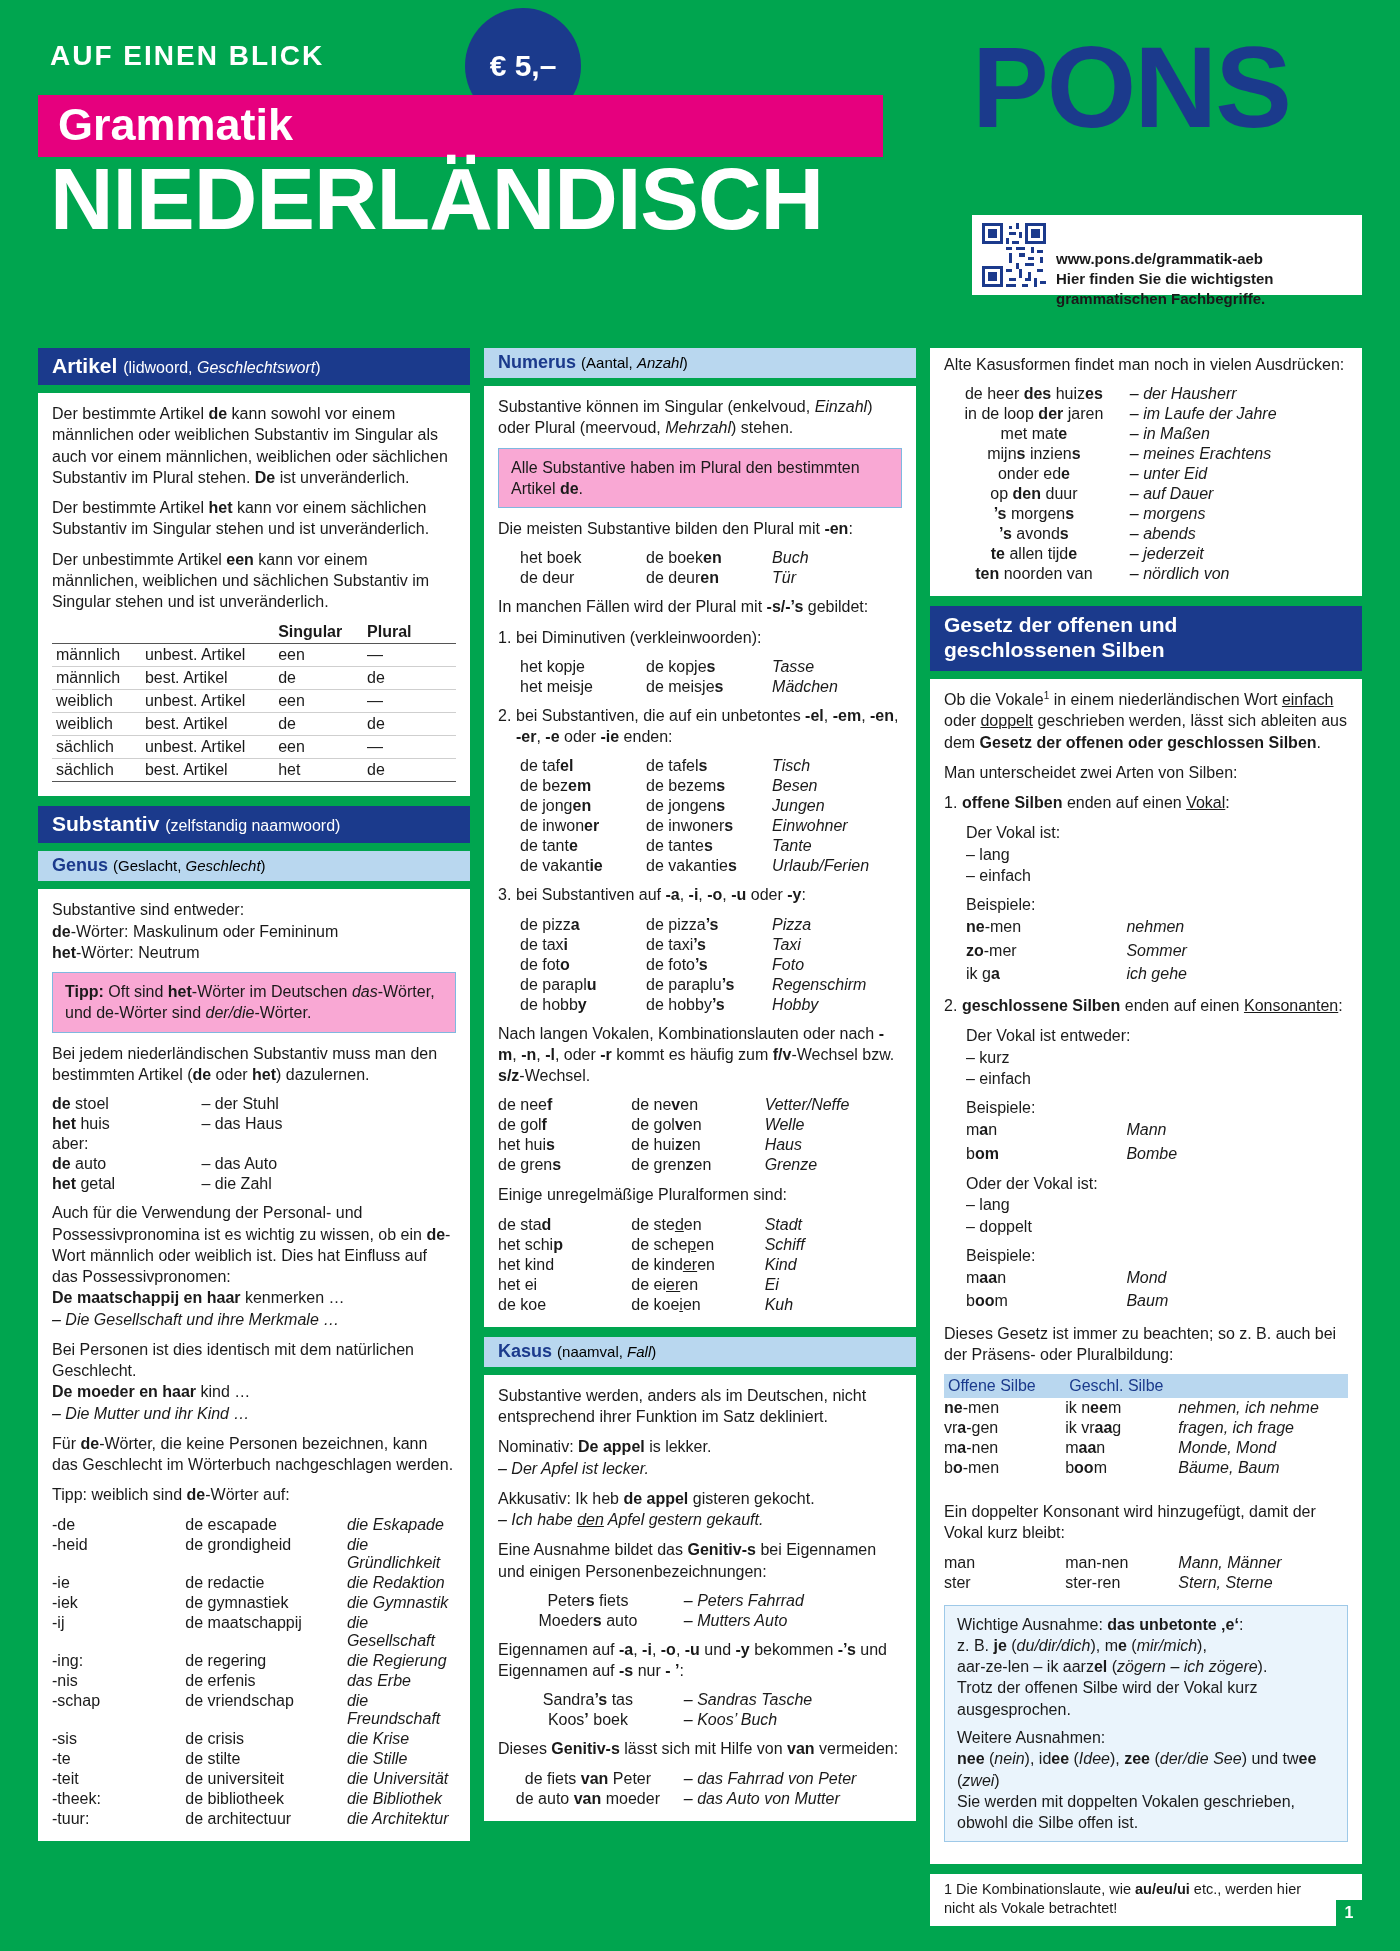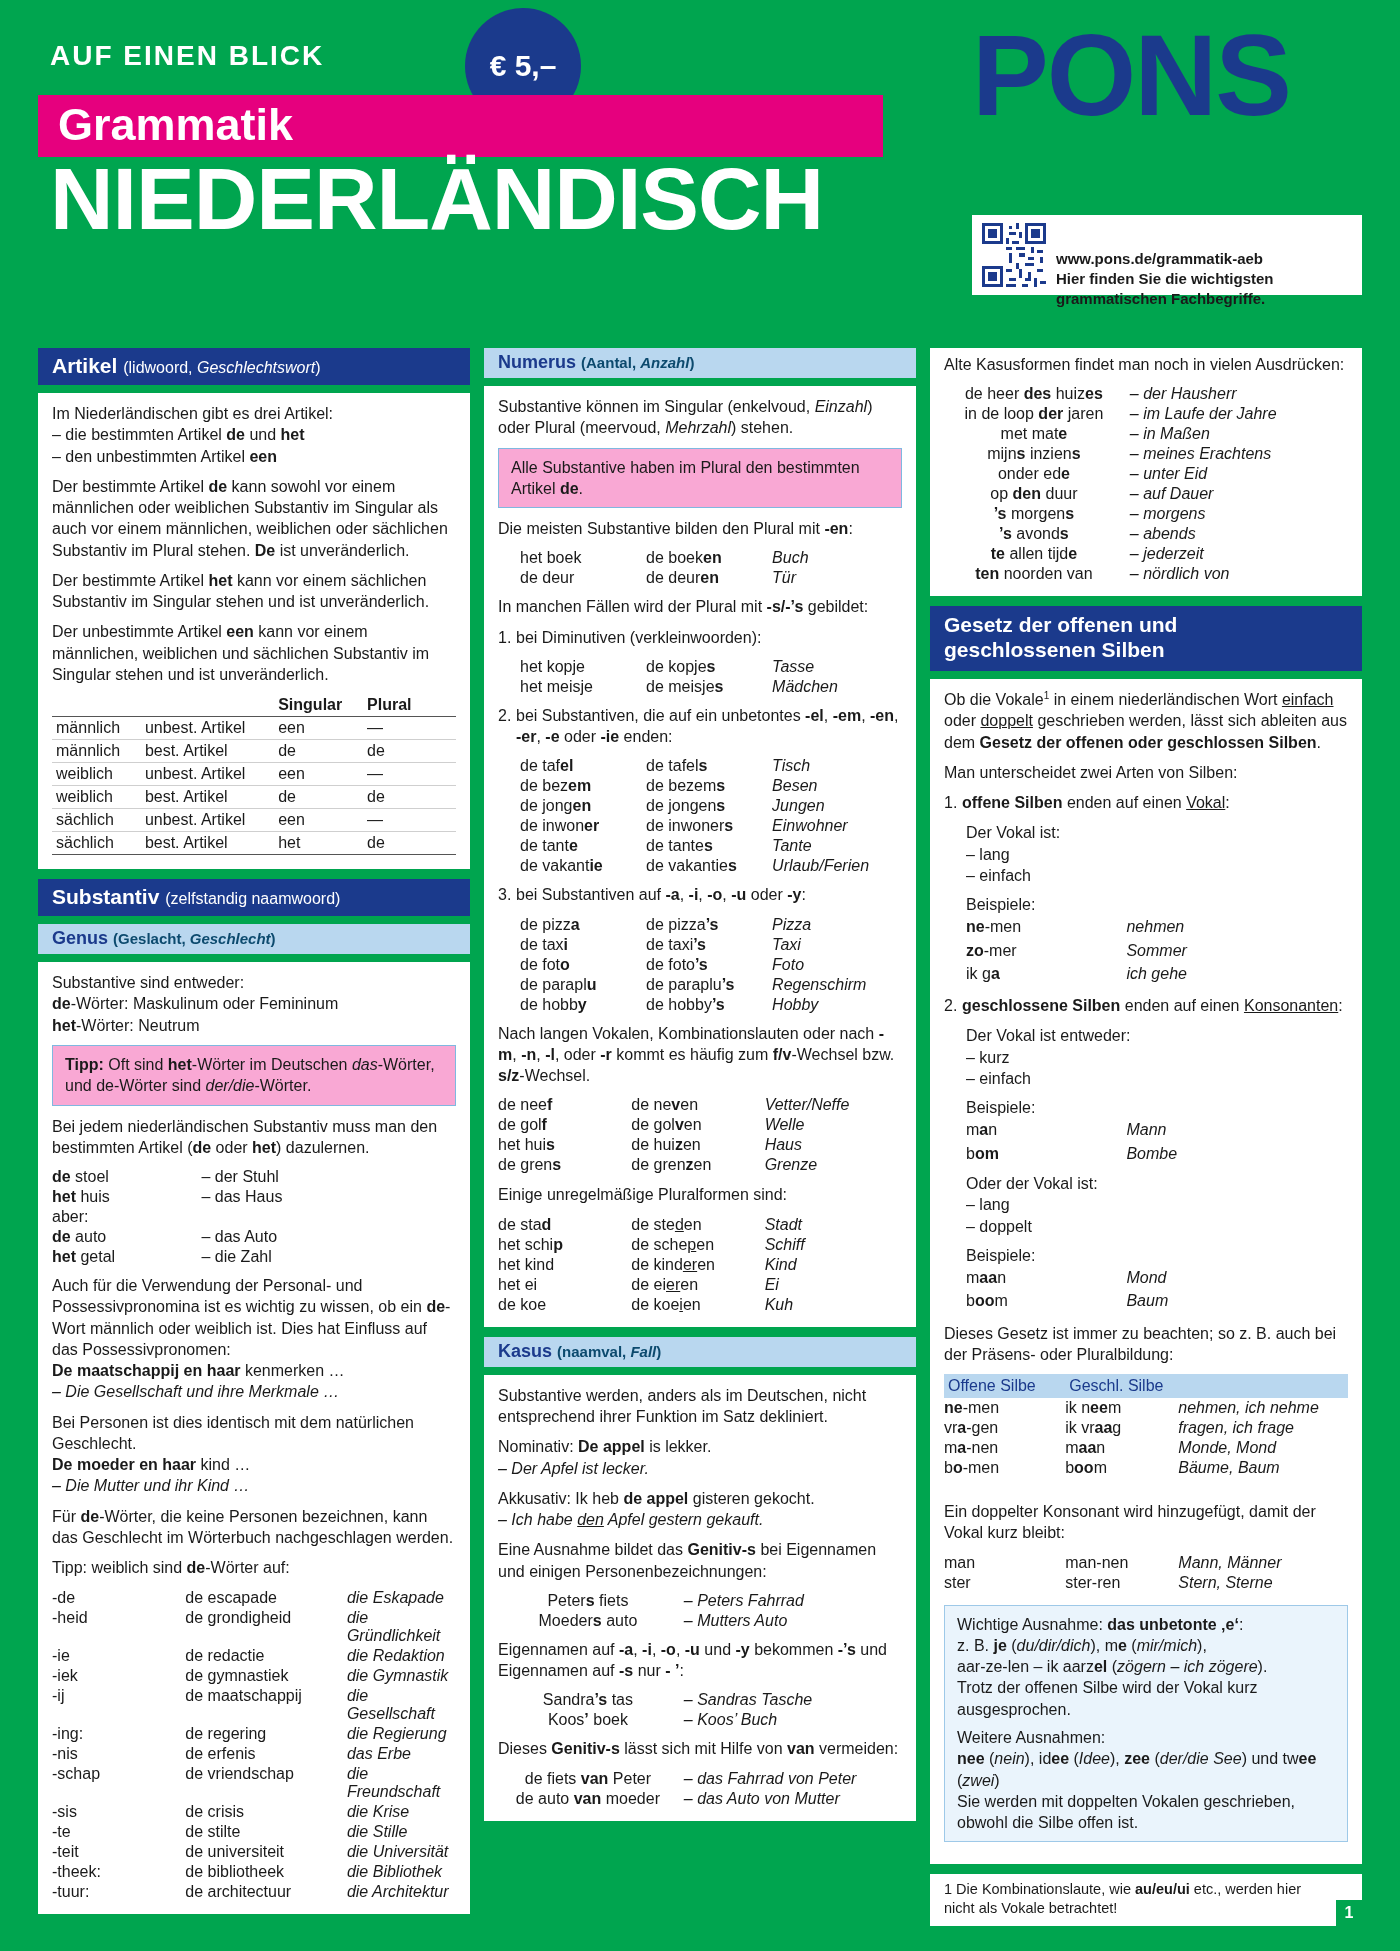--- a/index.html
+++ b/index.html
@@ -33,21 +33,21 @@
     position:absolute; left:20px; top:4px;
     color:#fff; font-size:45px; font-weight:bold;
   }
   .big-title {
     position:absolute; left:50px; top:155px;
     color:#fff; font-size:88px; font-weight:bold; letter-spacing:-1px;
     line-height:1;
   }
   
   .pons-logo {
-    position:absolute; right:38px; top:20px;
+    position:absolute; right:38px; top:32px;
     width:390px; height:115px;
   }
   .pons-logo svg { width:100%; height:100%; }
   .qr-box {
     position:absolute; right:38px; top:245px;
     width:390px; height:80px; background:#fff;
     display:flex; align-items:center; padding:8px 10px;
     transform:translateY(-30px);
   }
   .qr-code { width:64px; height:64px; flex:0 0 64px; }
@@ -66,21 +66,21 @@
     margin-bottom:8px;
   }
   .bar-dark .sub { font-size:16px; font-weight:normal; }
   .bar-dark .sub em { font-style:italic; }
   .bar-mid {
     background:#b9d7ef; color:#1b3a8c;
     font-size:18px; font-weight:bold;
     padding:4px 12px 5px 14px;
     margin-bottom:8px;
   }
-  .bar-mid .sub { font-size:15px; font-weight:bold; color:#0c4a6e; }
+  .bar-mid .sub { font-size:15px; font-weight:normal; color:#000000; }
   .bar-mid .sub em { font-style:italic; }
   .white-block {
     background:#fff; padding:10px 14px 12px 14px; margin-bottom:10px;
   }
   p { margin:0 0 9px 0; font-size:16px; line-height:1.33; }
   p:last-child { margin-bottom:0; }
   b { font-weight:bold; }
   em { font-style:italic; }
   .note {
     border:1px solid #7fb8e0; background:#f9a8d4;
@@ -204,25 +204,20 @@
 <div class="columns">
 
   <div class="col">
 
     <div class="bar-dark">
       <span>Artikel</span>
       <span class="sub">(lidwoord, <em>Geschlechtswort</em>)</span>
     </div>
 
     <div class="white-block">
-      <p>
-        <span>Im Niederländischen gibt es drei Artikel:</span><br>
-        – die bestimmten Artikel <b>de</b> und <b>het</b><br>
-        – den unbestimmten Artikel <b>een</b>
-      </p>
       <p>Der bestimmte Artikel <b>de</b> kann sowohl vor einem männlichen oder weiblichen Substantiv im Singular als auch vor einem männlichen, weiblichen oder sächlichen Substantiv im Plural stehen. <b>De</b> ist unveränderlich.</p>
       <p>Der bestimmte Artikel <b>het</b> kann vor einem sächlichen Substantiv im Singular stehen und ist unveränderlich.</p>
       <p>Der unbestimmte Artikel <b>een</b> kann vor einem männlichen, weiblichen und sächlichen Substantiv im Singular stehen und ist unveränderlich.</p>
 
       <table class="artikel-table">
         <tbody>
             <tr>
           <th style="width:22%"></th>
               <th style="width:33%"></th>
           <th style="width:22%">Singular</th>

